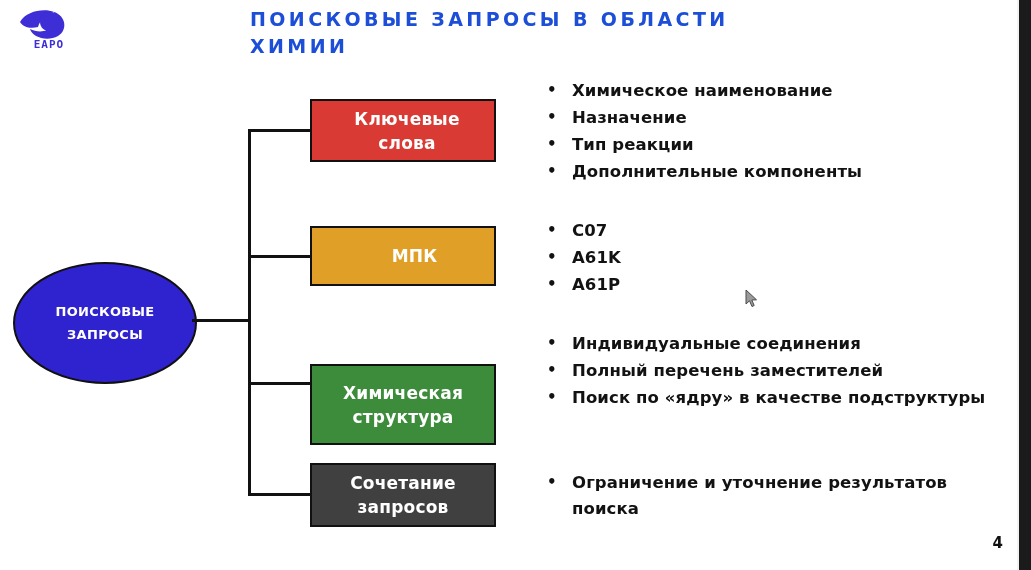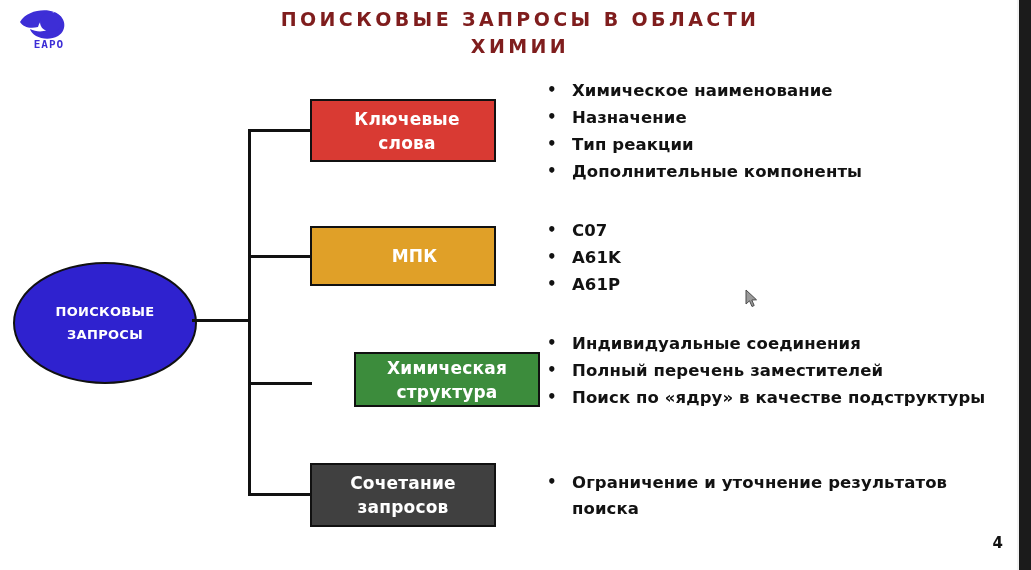--- a/index.html
+++ b/index.html
@@ -59,27 +59,27 @@
     letter-spacing: 1px;
     color: #3d2ed6;
   }
 
   
   .title {
     position: absolute;
     left: 250px;
     top: 6px;
     width: 540px;
-    text-align: center;
+    text-align: left;
     font-family: "DejaVu Sans", sans-serif;
     font-size: 19px;
     font-weight: bold;
     letter-spacing: 3.4px;
     line-height: 27px;
-    color: #7f1d1d;
+    color: #1d4ed8;
   }
 
   
   .ellipse {
     position: absolute;
     left: 13px;
     top: 262px;
     width: 180px;
     height: 118px;
     border-radius: 50%;
@@ -202,21 +202,21 @@
       <div>слова</div>
     </div>
   </div>
 
   <div class="node" style="top:226px; height:60px; background:#e0a028;padding-left:23px;">
     <div>
       <div>МПК</div>
     </div>
   </div>
 
-  <div class="node" style="top:352px; height:55px; background:#3c8c3c;margin-left:44px;">
+  <div class="node" style="top:364px; height:81px; background:#3c8c3c;">
     <div>
       <div>Химическая</div>
       <div>структура</div>
     </div>
   </div>
 
   <div class="node" style="top:463px; height:64px; background:#404040;">
     <div>
       <div>Сочетание</div>
       <div>запросов</div>

